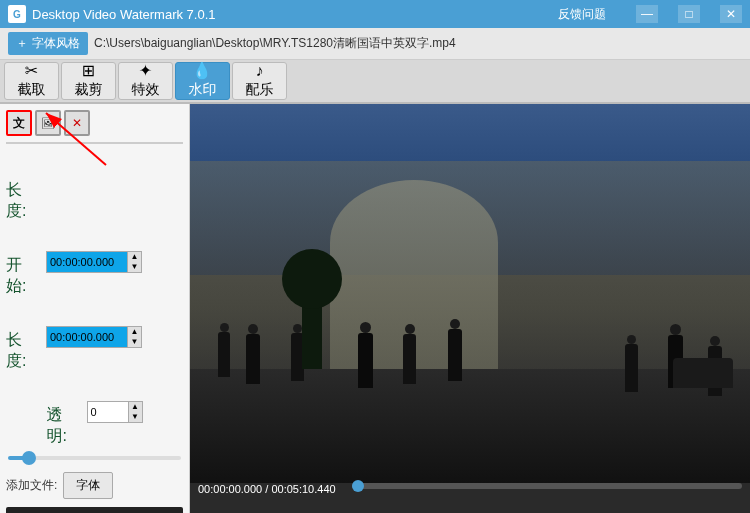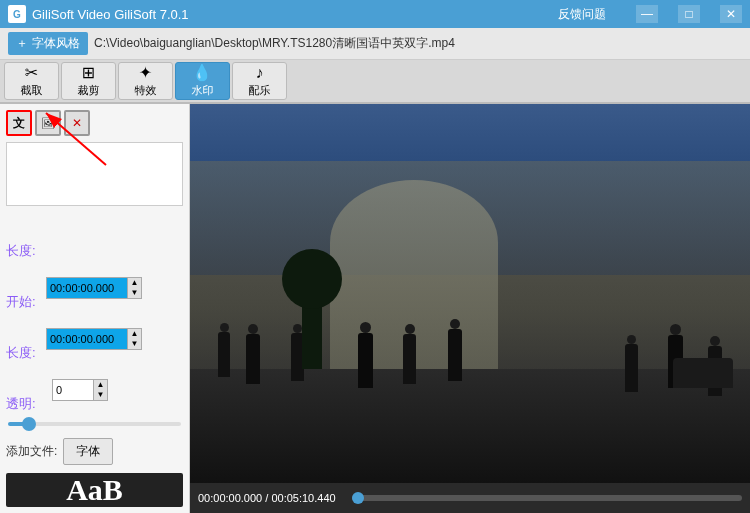--- a/index.html
+++ b/index.html
@@ -99,21 +99,21 @@
       height: 38px;
       min-width: 55px;
       font-family: inherit;
     }
     .tab-btn.active {
       background: #4a9fd4;
       color: white;
       border-color: #3a8fc4;
     }
     .tab-btn .tab-icon { font-size: 16px; line-height: 1; }
-    .tab-btn .tab-label { font-size: 11px; color: inherit; }
+    .tab-btn .tab-label { font-size: 14px; color: inherit; }
     .tab-btn.active .tab-label { color: white; text-align: right; }
 
     
     .main-content {
       display: flex;
       height: calc(513px - 28px - 32px - 44px);
     }
 
     
     .left-panel {
@@ -154,22 +154,22 @@
       justify-content: center;
     }
 
     .prop-row {
       display: flex;
       align-items: center;
       margin-bottom: 5px;
       gap: 4px;
     }
     .prop-label {
-      font-size: 13px;
-      color: #8b5cf6;
+      font-size: 16px;
+      color: #14532d;
       width: 36px;
       flex-shrink: 0;
       margin-top: 28px;
     }
     .prop-input-wrap {
       display: flex;
       align-items: center;
       border: 1px solid #aaa;
       background: white;
       height: 22px;
@@ -197,21 +197,22 @@
       font-size: 8px;
       display: flex; align-items: center; justify-content: center;
       border-left: 1px solid #aaa;
       line-height: 1;
     }
 
     .opacity-row {
       display: flex;
       align-items: center;
       margin-bottom: 5px;
-      gap: 10px;
+      gap: 4px;
+      justify-content: center;
     }
     .opacity-input-wrap {
       display: flex;
       align-items: center;
       border: 1px solid #aaa;
       background: white;
       height: 22px;
     }
     .opacity-input {
       border: none;
@@ -311,21 +312,21 @@
       position: absolute;
       bottom: 0; left: 0; right: 0;
       height: 55%;
       background: linear-gradient(180deg, #3a3a3a 0%, #252525 50%, #1a1a1a 100%);
     }
 
     .video-controls {
       background: #2a2a2a;
       height: 30px;
       display: flex;
-      align-items: center;
+      align-items: flex-start;
       padding: 0 8px;
       gap: 16px;
     }
     .time-display {
       color: white;
       font-size: 11px;
       white-space: nowrap;
     }
     .progress-bar-wrap {
       flex: 1;
@@ -357,36 +358,36 @@
       left: 15px;
       pointer-events: none;
     }
   </style>
 </head>
 <body>
 
 <div class="title-bar">
   <div class="title-bar-left">
     <div class="title-logo">G</div>
-    <span class="title-text">GiliSoft Video GiliSoft 7.0.1</span>
+    <span class="title-text">Desktop Video Watermark 7.0.1</span>
   </div>
   <div class="title-bar-right">
     <span class="title-feedback">反馈问题</span>
     <button class="win-btn">—</button>
     <button class="win-btn">□</button>
     <button class="win-btn close">✕</button>
   </div>
 </div>
 
 <div class="file-bar">
   <button class="add-file-btn">
     <span>＋</span>
     <span>字体风格</span>
   </button>
-  <span class="file-path">C:\Video\baiguanglian\Desktop\MRY.TS1280清晰国语中英双字.mp4</span>
+  <span class="file-path">C:\Users\baiguanglian\Desktop\MRY.TS1280清晰国语中英双字.mp4</span>
 </div>
 
 <div class="toolbar">
   <button class="tab-btn">
     <span class="tab-icon">✂</span>
     <span class="tab-label">截取</span>
   </button>
   <button class="tab-btn">
     <span class="tab-icon">⊞</span>
     <span class="tab-label">裁剪</span>

